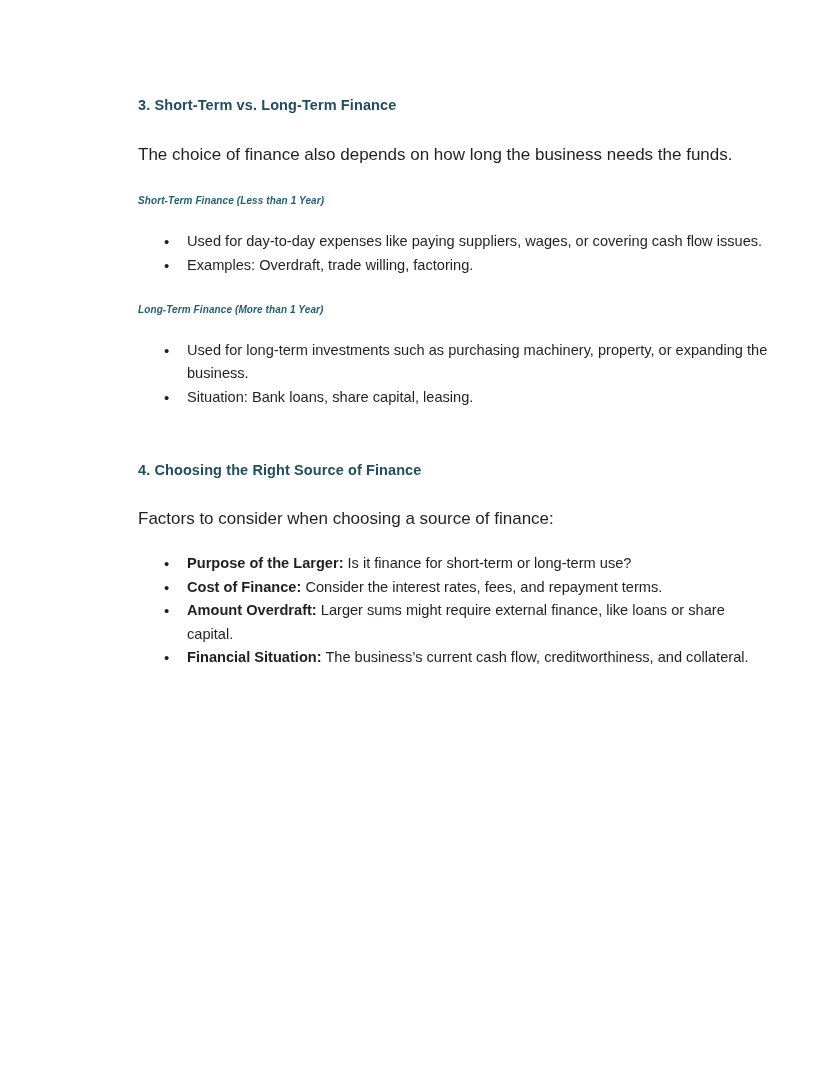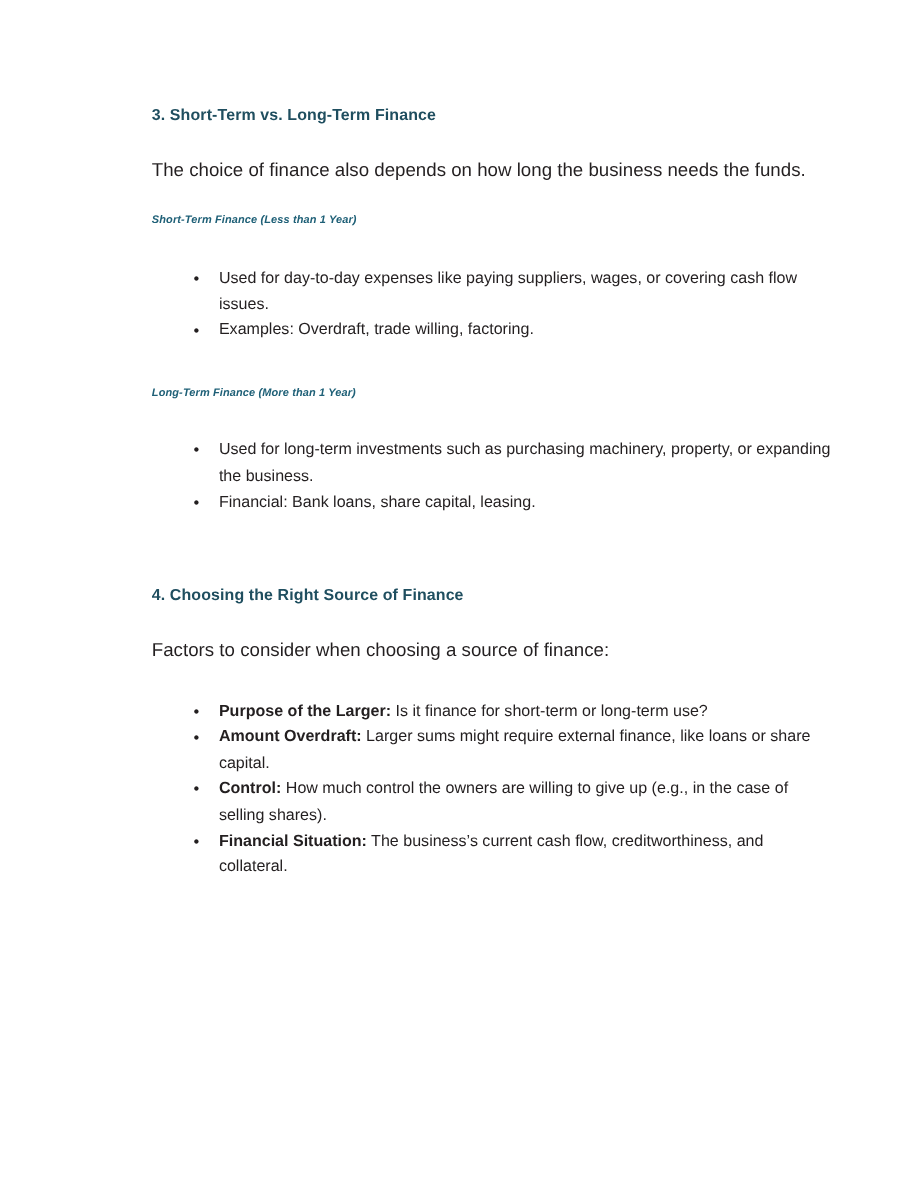--- a/index.html
+++ b/index.html
@@ -47,21 +47,21 @@
   .para {
     color: #231F20;
     font-size: 17px;
     line-height: 1.4;
     margin: 0;
   }
 
   
   ul.bullets {
     list-style: none;
-    margin: 12px;
+    margin: 0;
     padding: 0;
   }
   ul.bullets > li {
     position: relative;
     color: #231F20;
     font-size: 14.6px;
     line-height: 1.62;
     padding-left: 49px;
     margin: 0;
   }
@@ -112,42 +112,42 @@
     </ul>
 
     <div class="sp-list-to-sub"></div>
 
     <h3 class="h-sub">Long-Term Finance (More than 1 Year)</h3>
 
     <div class="sp-sub-to-list"></div>
 
     <ul class="bullets">
       <li>Used for long-term investments such as purchasing machinery, property, or expanding the business.</li>
-      <li>Financial: Bank loans, share capital, leasing.</li>
+      <li>Situation: Bank loans, share capital, leasing.</li>
     </ul>
 
     <div class="sp-list-to-head"></div>
 
     <h2 class="h-section">4. Choosing the Right Source of Finance</h2>
 
     <div class="sp-head-to-para2"></div>
 
     <p class="para">Factors to consider when choosing a source of finance:</p>
 
     <div class="sp-para-to-list"></div>
 
     <ul class="bullets">
       <li>
         <span class="lead">Purpose of the Larger:</span><span> Is it finance for short-term or long-term use?</span>
       </li>
       <li>
-        <span class="lead">Amount Overdraft:</span><span> Larger sums might require external finance, like loans or share capital.</span>
+        <span class="lead">Cost of Finance:</span><span> Consider the interest rates, fees, and repayment terms.</span>
       </li>
       <li>
-        <span class="lead">Control:</span><span> How much control the owners are willing to give up (e.g., in the case of selling shares).</span>
+        <span class="lead">Amount Overdraft:</span><span> Larger sums might require external finance, like loans or share capital.</span>
       </li>
       <li>
         <span class="lead">Financial Situation:</span><span> The business’s current cash flow, creditworthiness, and collateral.</span>
       </li>
     </ul>
 
   </div>
 </div>
 
 </body></html>

